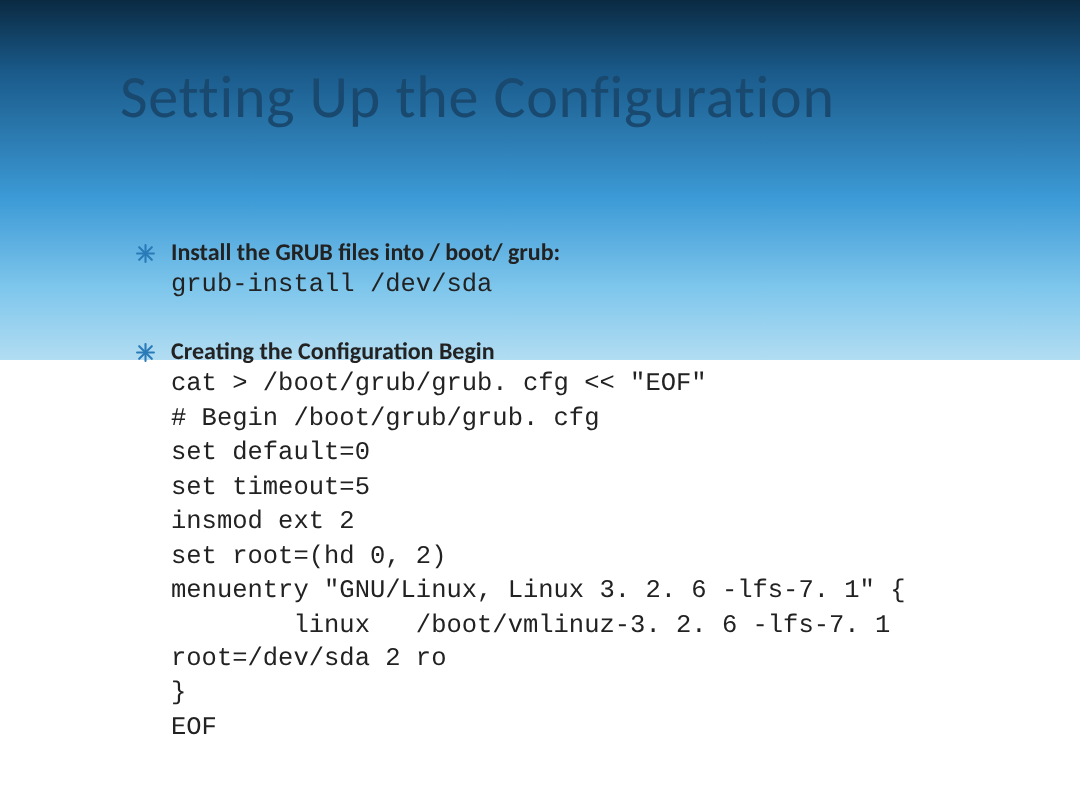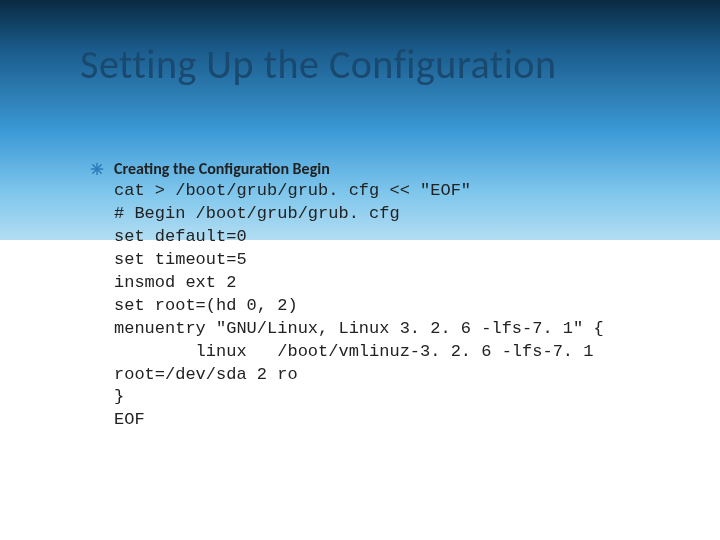--- a/index.html
+++ b/index.html
@@ -67,20 +67,34 @@
 <body>
 
 <div class="bg-gradient"></div>
 
 <div class="slide">
 
   <h1 class="title">Setting Up the Configuration</h1>
 
   <div class="content">
 
+    <div class="item">
+      <span class="bullet">
+        <svg viewBox="0 0 20 20" width="14" height="14">
+          <g stroke="#2a7ab8" stroke-width="2" stroke-linecap="round">
+            <line x1="10" y1="2" x2="10" y2="18"></line>
+            <line x1="2" y1="10" x2="18" y2="10"></line>
+            <line x1="4" y1="4" x2="16" y2="16"></line>
+            <line x1="16" y1="4" x2="4" y2="16"></line>
+          </g>
+        </svg>
+      </span>
+      <div class="heading">Install the GRUB files into / boot/ grub:</div>
+      <div class="code">grub-install /dev/sda</div>
+    </div>
 
     <div class="item">
       <span class="bullet">
         <svg viewBox="0 0 20 20" width="14" height="14">
           <g stroke="#2a7ab8" stroke-width="2" stroke-linecap="round">
             <line x1="10" y1="2" x2="10" y2="18"></line>
             <line x1="2" y1="10" x2="18" y2="10"></line>
             <line x1="4" y1="4" x2="16" y2="16"></line>
             <line x1="16" y1="4" x2="4" y2="16"></line>
           </g>

